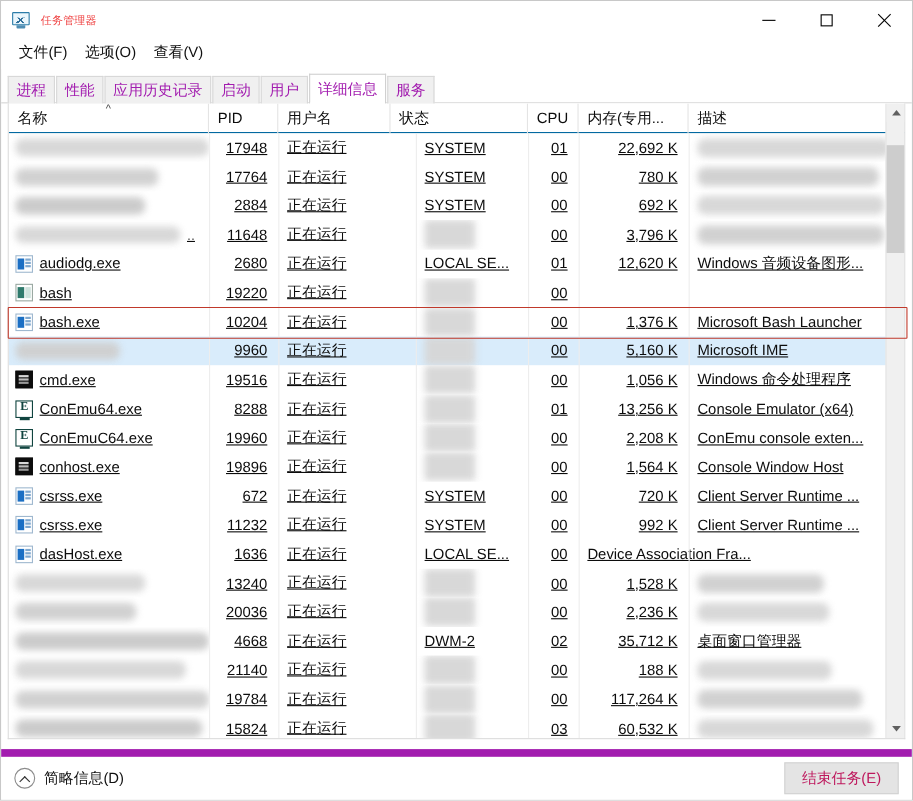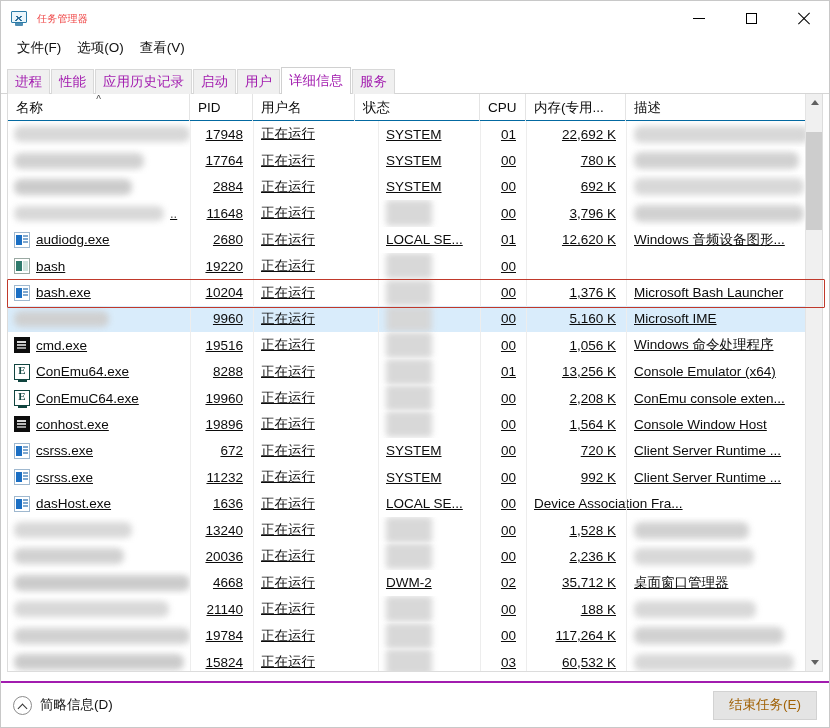--- a/index.html
+++ b/index.html
@@ -328,21 +328,21 @@
     background: #cdcdcd;
     cursor: default;
   }
 
   
   .statusbar {
     position: absolute;
     left: 0; right: 0; bottom: 0;
     height: 46px;
     background: #ffffff;
-    border-top: 2px solid #a21caf;
+    border-top: 7px solid #a21caf;
     display: flex;
     align-items: center;
     padding: 0 12px 0 12px;
   }
   .fewer-details {
     display: flex; align-items: center; gap: 8px;
     cursor: default;
   }
   .chev-circle {
     width: 19px; height: 19px;
@@ -360,21 +360,21 @@
     border-top: 1.4px solid #333;
     transform: rotate(45deg);
   }
   .fewer-label { font-size: 13.5px; color: #111; }
   .end-task-btn {
     margin-left: auto;
     min-width: 104px;
     height: 29px;
     background: #e4e4e4;
     border: 1px solid #d2d2d2;
-    color: #a16207;
+    color: #be185d;
     font-size: 13.5px;
     font-family: "Liberation Sans", "DejaVu Sans", sans-serif;
     display: flex; align-items: center; justify-content: center;
     cursor: default;
   }
 </style>
 </head>
 <body>
 
 <div id="app">

